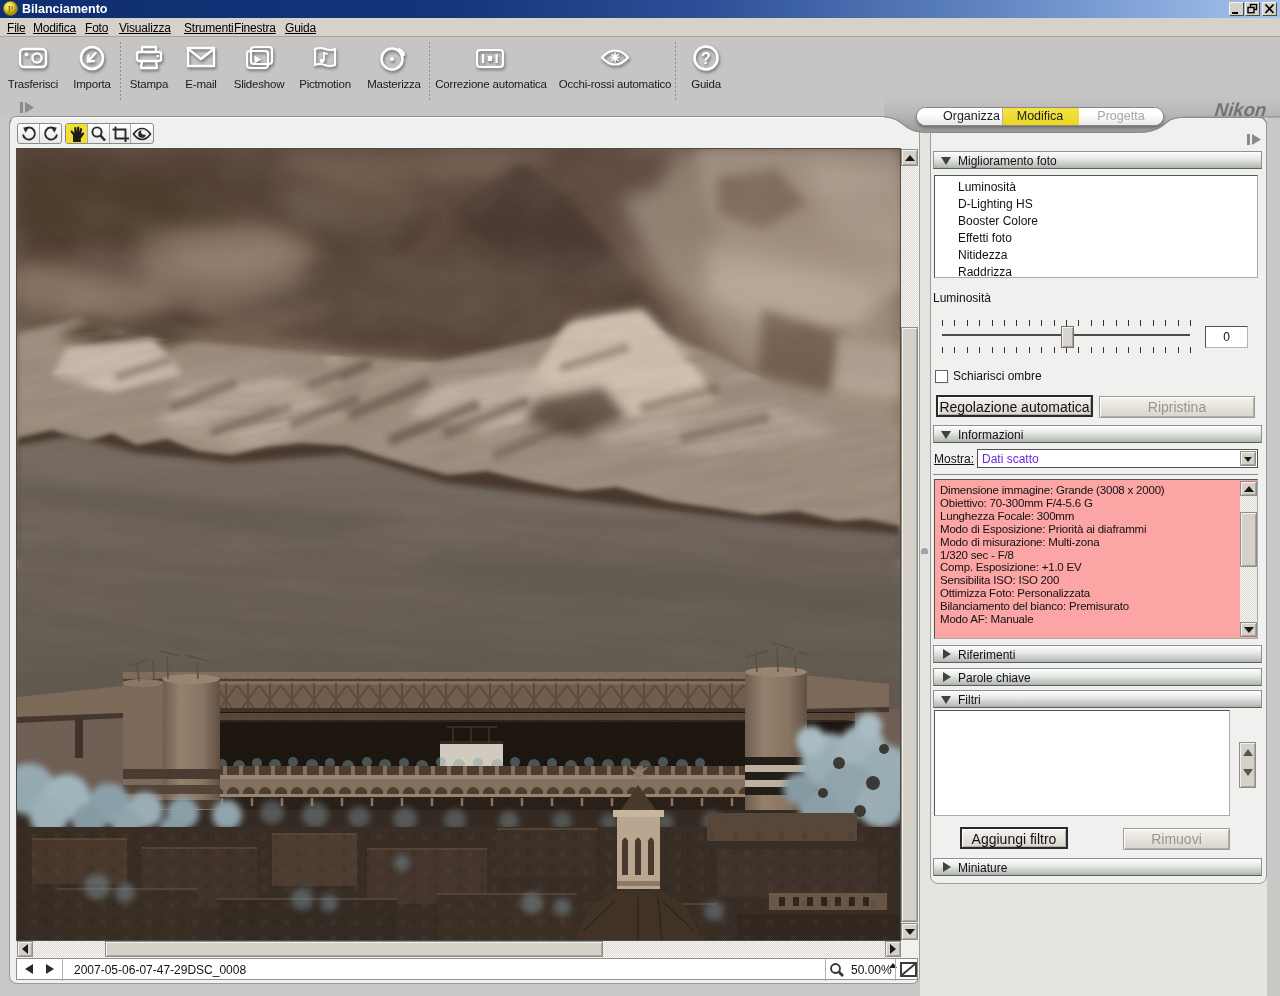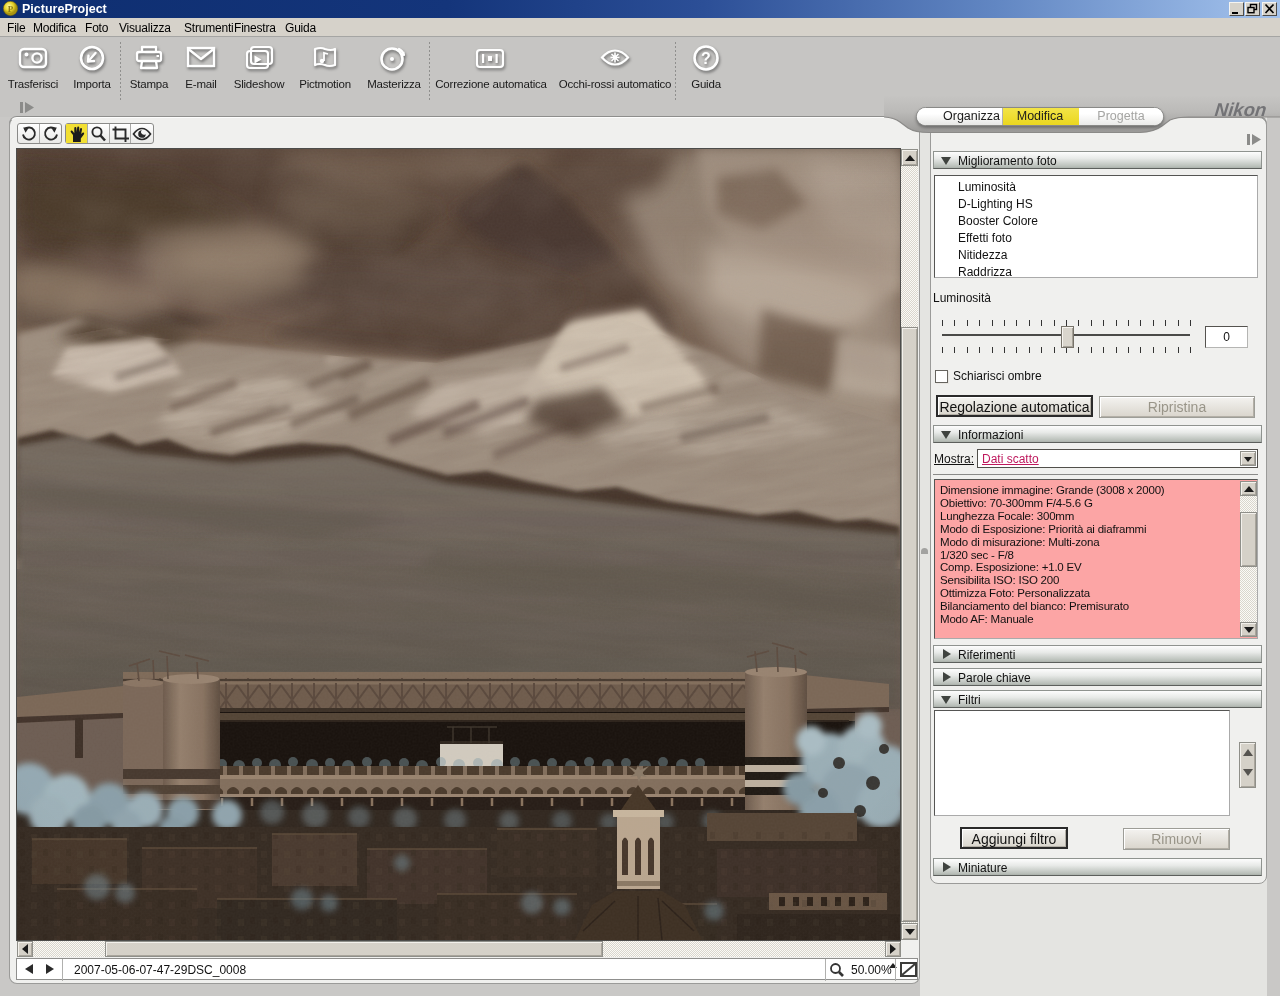--- a/index.html
+++ b/index.html
@@ -12,21 +12,21 @@
   background:linear-gradient(90deg,#0e2e70 0%,#14357b 35%,#2c4f97 55%,#6287c3 78%,#a4c3ed 100%); }
 #titlebar .ticon { left:3px; top:1px; width:15px; height:15px; }
 #titlebar .ttext { left:22px; top:2px; color:#fff; font-size:12.5px; font-weight:bold; letter-spacing:0px; }
 .winbtn { top:2px; width:15px; height:14px; background:#d6d2ca;
   border-top:1px solid #f5f4f1; border-left:1px solid #f5f4f1;
   border-right:1px solid #4e4c48; border-bottom:1px solid #4e4c48;
   color:#000; font-size:10px; text-align:center; line-height:12px; font-weight:bold; }
 
 
 #menubar { left:0; top:18px; width:1280px; height:19px; background:#d6d2ca; border-bottom:1px solid #a5a5a3; }
-#menubar span { position:absolute; top:3px; font-size:12px; letter-spacing:-0.2px; color:#000; }
+#menubar span { position:absolute; top:3px; font-size:12px; letter-spacing:-0.2px; color:#000;text-decoration:underline; }
 
 
 #toolbar { left:0; top:37px; width:1280px; height:80px; background:#c6c5c3; }
 #toolbar .lbl { position:absolute; top:41px; font-size:11.5px; letter-spacing:-0.2px; color:#1a1a1a; transform:translateX(-50%); white-space:nowrap; }
 #toolbar .sep { position:absolute; top:5px; height:60px; width:1px;
   background-image:linear-gradient(#8f8f8d 50%, transparent 50%); background-size:1px 4px; }
 .ticonw { position:absolute; transform:translateX(-50%); filter:drop-shadow(1px 2px 1.5px rgba(90,90,90,0.85)); }
 
 
 #swoosh { left:884px; top:95px; }
@@ -77,21 +77,21 @@
     <defs>
         <radialGradient id="coin" cx="40%" cy="35%">
           <stop offset="0%" stop-color="#fdf9a0"></stop>
           <stop offset="60%" stop-color="#e8d52c"></stop>
           <stop offset="100%" stop-color="#a89410"></stop>
         </radialGradient>
       </defs>
     <circle cx="7.5" cy="7.5" r="7.2" fill="url(#coin)" stroke="#6b5c10" stroke-width="0.5"></circle>
     <text x="7.5" y="11" font-size="9" font-weight="bold" fill="#8a7a18" text-anchor="middle" font-family="Liberation Serif">P</text>
   </svg>
-  <div class="abs ttext">PictureProject</div>
+  <div class="abs ttext">Bilanciamento</div>
   <div class="abs winbtn" style="left:1229px;"><svg width="13" height="12" viewBox="0 0 13 12">
         <rect x="2" y="9" width="6" height="2" fill="#000"></rect>
       </svg></div>
   <div class="abs winbtn" style="left:1245px;"><svg width="13" height="12" viewBox="0 0 13 12">
         <rect x="4.5" y="1.5" width="6" height="5" fill="none" stroke="#000" stroke-width="1.4"></rect>
         <rect x="2" y="4.5" width="6" height="5.2" fill="#d6d2ca" stroke="#000" stroke-width="1.4"></rect>
       </svg></div>
   <div class="abs winbtn" style="left:1262px;"><svg width="13" height="12" viewBox="0 0 13 12">
         <path d="M2.5,1.5 L10.5,10 M10.5,1.5 L2.5,10" stroke="#000" stroke-width="1.7"></path>
       </svg></div>
@@ -672,21 +672,21 @@
 <div class="abs" style="left:953px; top:369px; font-size:12px; color:#111;">Schiarisci ombre</div>
 <div class="abs pbtn def" style="left:936px; top:395px; width:157px;">Regolazione automatica</div>
 <div class="abs pbtn dis" style="left:1099px; top:396px; width:156px;">Ripristina</div>
 
 <div class="abs hdr" style="top:425px;">
     <div class="tri"></div>
     <div class="htxt">Informazioni</div>
   </div>
 <div class="abs" style="left:934px; top:452px; font-size:12px; color:#111;text-decoration:underline;">Mostra:</div>
 <div class="abs" style="left:977px; top:449px; width:281px; height:19px; background:#fff; border:1px solid #514f4b;">
-  <div class="abs" style="left:4px; top:2px; font-size:12px; color:#be185d;text-decoration:underline;">Dati scatto</div>
+  <div class="abs" style="left:4px; top:2px; font-size:12px; color:#6d28d9;">Dati scatto</div>
   <div class="abs" style="right:1px; top:1px; width:16px; height:15px; background:#d5d1c8; border:1px solid #8f8f89; box-shadow:inset 1px 1px 0 #f3f1ec, inset -1px -1px 0 #a9a59c;">
     <div class="arr" style="left:3px; top:5px; border-left:4px solid transparent; border-right:4px solid transparent; border-top:5px solid #1a1a1a;"></div>
   </div>
 </div>
 <div class="abs" style="left:933px; top:474px; width:325px; height:1px; background:#8a8a88;"></div>
 <div class="abs" style="left:934px; top:479px; width:324px; height:160px; background:#fca5a5; border:1px solid #555553; border-right-color:#aaa; border-bottom-color:#aaa;">
   <div class="abs" style="left:5px; top:4px; font-size:11.5px; letter-spacing:-0.2px; color:#111; line-height:12.9px; white-space:pre;">Dimensione immagine: Grande (3008 x 2000)
 Obiettivo: 70-300mm F/4-5.6 G
 Lunghezza Focale: 300mm
 Modo di Esposizione: Priorità ai diaframmi

